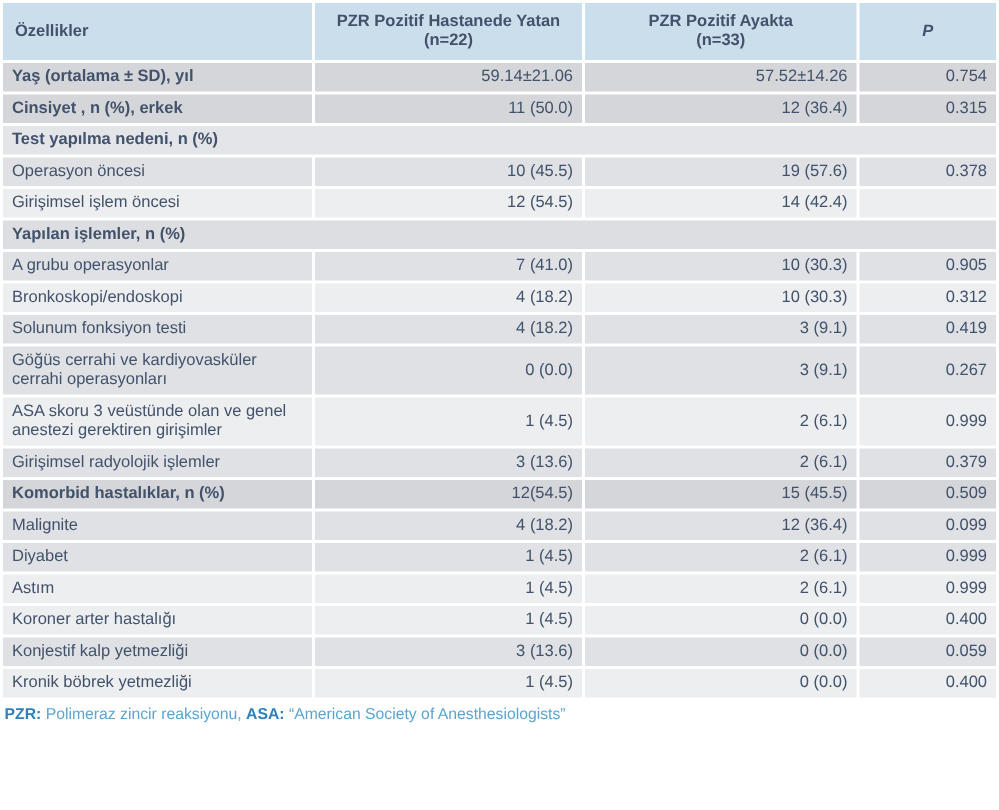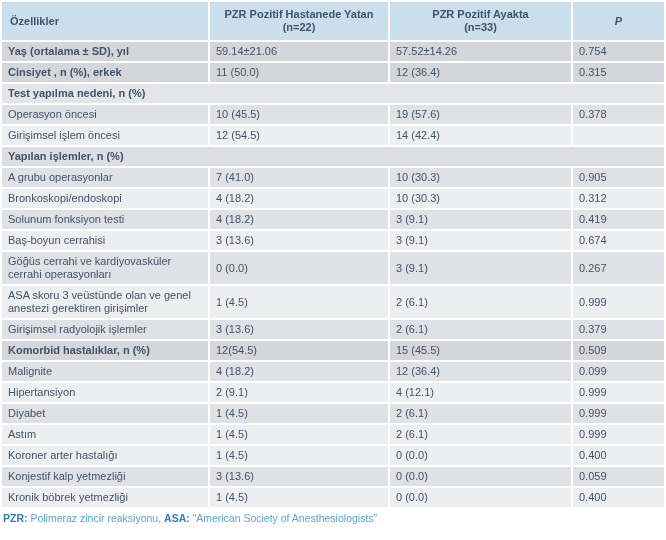--- a/index.html
+++ b/index.html
@@ -40,21 +40,21 @@
   thead th.first {
     text-align: left;
     padding-left: 8px;
     margin-left: 28px;
   }
   thead th .subline { display: block; font-weight: bold; }
   th.p-col { font-style: italic; }
   td { height: 19px; }
   td.label { text-align: left; padding-left: 8px; }
   td.indent { padding-left: 17px; }
-  td.val { text-align: left; }
+  td.val { text-align: right; }
   .bold {
     font-weight: bold;
     color: var(--bold-text, #293a54);
   }
   .shade-dark   { background: var(--shade-dark, #d5d6d9); margin-left: 48px; }
   .shade-med    { background: var(--shade-med, #dfe1e4); }
   .shade-light  { background: var(--shade-light, #edeef0); margin-left: 43px; }
   .shade-sec1   { background: var(--shade-sec1, #e3e5e8); margin-top: 17px; }
   .shade-sec2   { background: var(--shade-sec2, #dcdee1); }
   .footnote {
@@ -138,26 +138,20 @@
           <td class="val shade-light">10 (30.3)</td>
           <td class="val shade-light">0.312</td>
         </tr>
         <tr>
           <td class="label shade-med indent">Solunum fonksiyon testi</td>
           <td class="val shade-med">4 (18.2)</td>
           <td class="val shade-med">3 (9.1)</td>
           <td class="val shade-med">0.419</td>
         </tr>
         <tr>
-          <td class="label shade-light indent">Baş-boyun cerrahisi</td>
-          <td class="val shade-light">3 (13.6)</td>
-          <td class="val shade-light">3 (9.1)</td>
-          <td class="val shade-light">0.674</td>
-        </tr>
-        <tr>
           <td class="label shade-med indent">Göğüs cerrahi ve kardiyovasküler cerrahi operasyonları</td>
           <td class="val shade-med">0 (0.0)</td>
           <td class="val shade-med">3 (9.1)</td>
           <td class="val shade-med">0.267</td>
         </tr>
         <tr>
           <td class="label shade-light indent">ASA skoru 3 veüstünde olan ve genel anestezi gerektiren girişimler</td>
           <td class="val shade-light">1 (4.5)</td>
           <td class="val shade-light">2 (6.1)</td>
           <td class="val shade-light">0.999</td>
@@ -172,26 +166,20 @@
           <td class="label shade-dark bold">Komorbid hastalıklar, n (%)</td>
           <td class="val shade-dark">12(54.5)</td>
           <td class="val shade-dark">15 (45.5)</td>
           <td class="val shade-dark">0.509</td>
         </tr>
         <tr>
           <td class="label shade-med indent">Malignite</td>
           <td class="val shade-med">4 (18.2)</td>
           <td class="val shade-med">12 (36.4)</td>
           <td class="val shade-med">0.099</td>
-        </tr>
-        <tr>
-          <td class="label shade-light indent">Hipertansiyon</td>
-          <td class="val shade-light">2 (9.1)</td>
-          <td class="val shade-light">4 (12.1)</td>
-          <td class="val shade-light">0.999</td>
         </tr>
         <tr>
           <td class="label shade-med indent">Diyabet</td>
           <td class="val shade-med">1 (4.5)</td>
           <td class="val shade-med">2 (6.1)</td>
           <td class="val shade-med">0.999</td>
         </tr>
         <tr>
           <td class="label shade-light indent">Astım</td>
           <td class="val shade-light">1 (4.5)</td>

